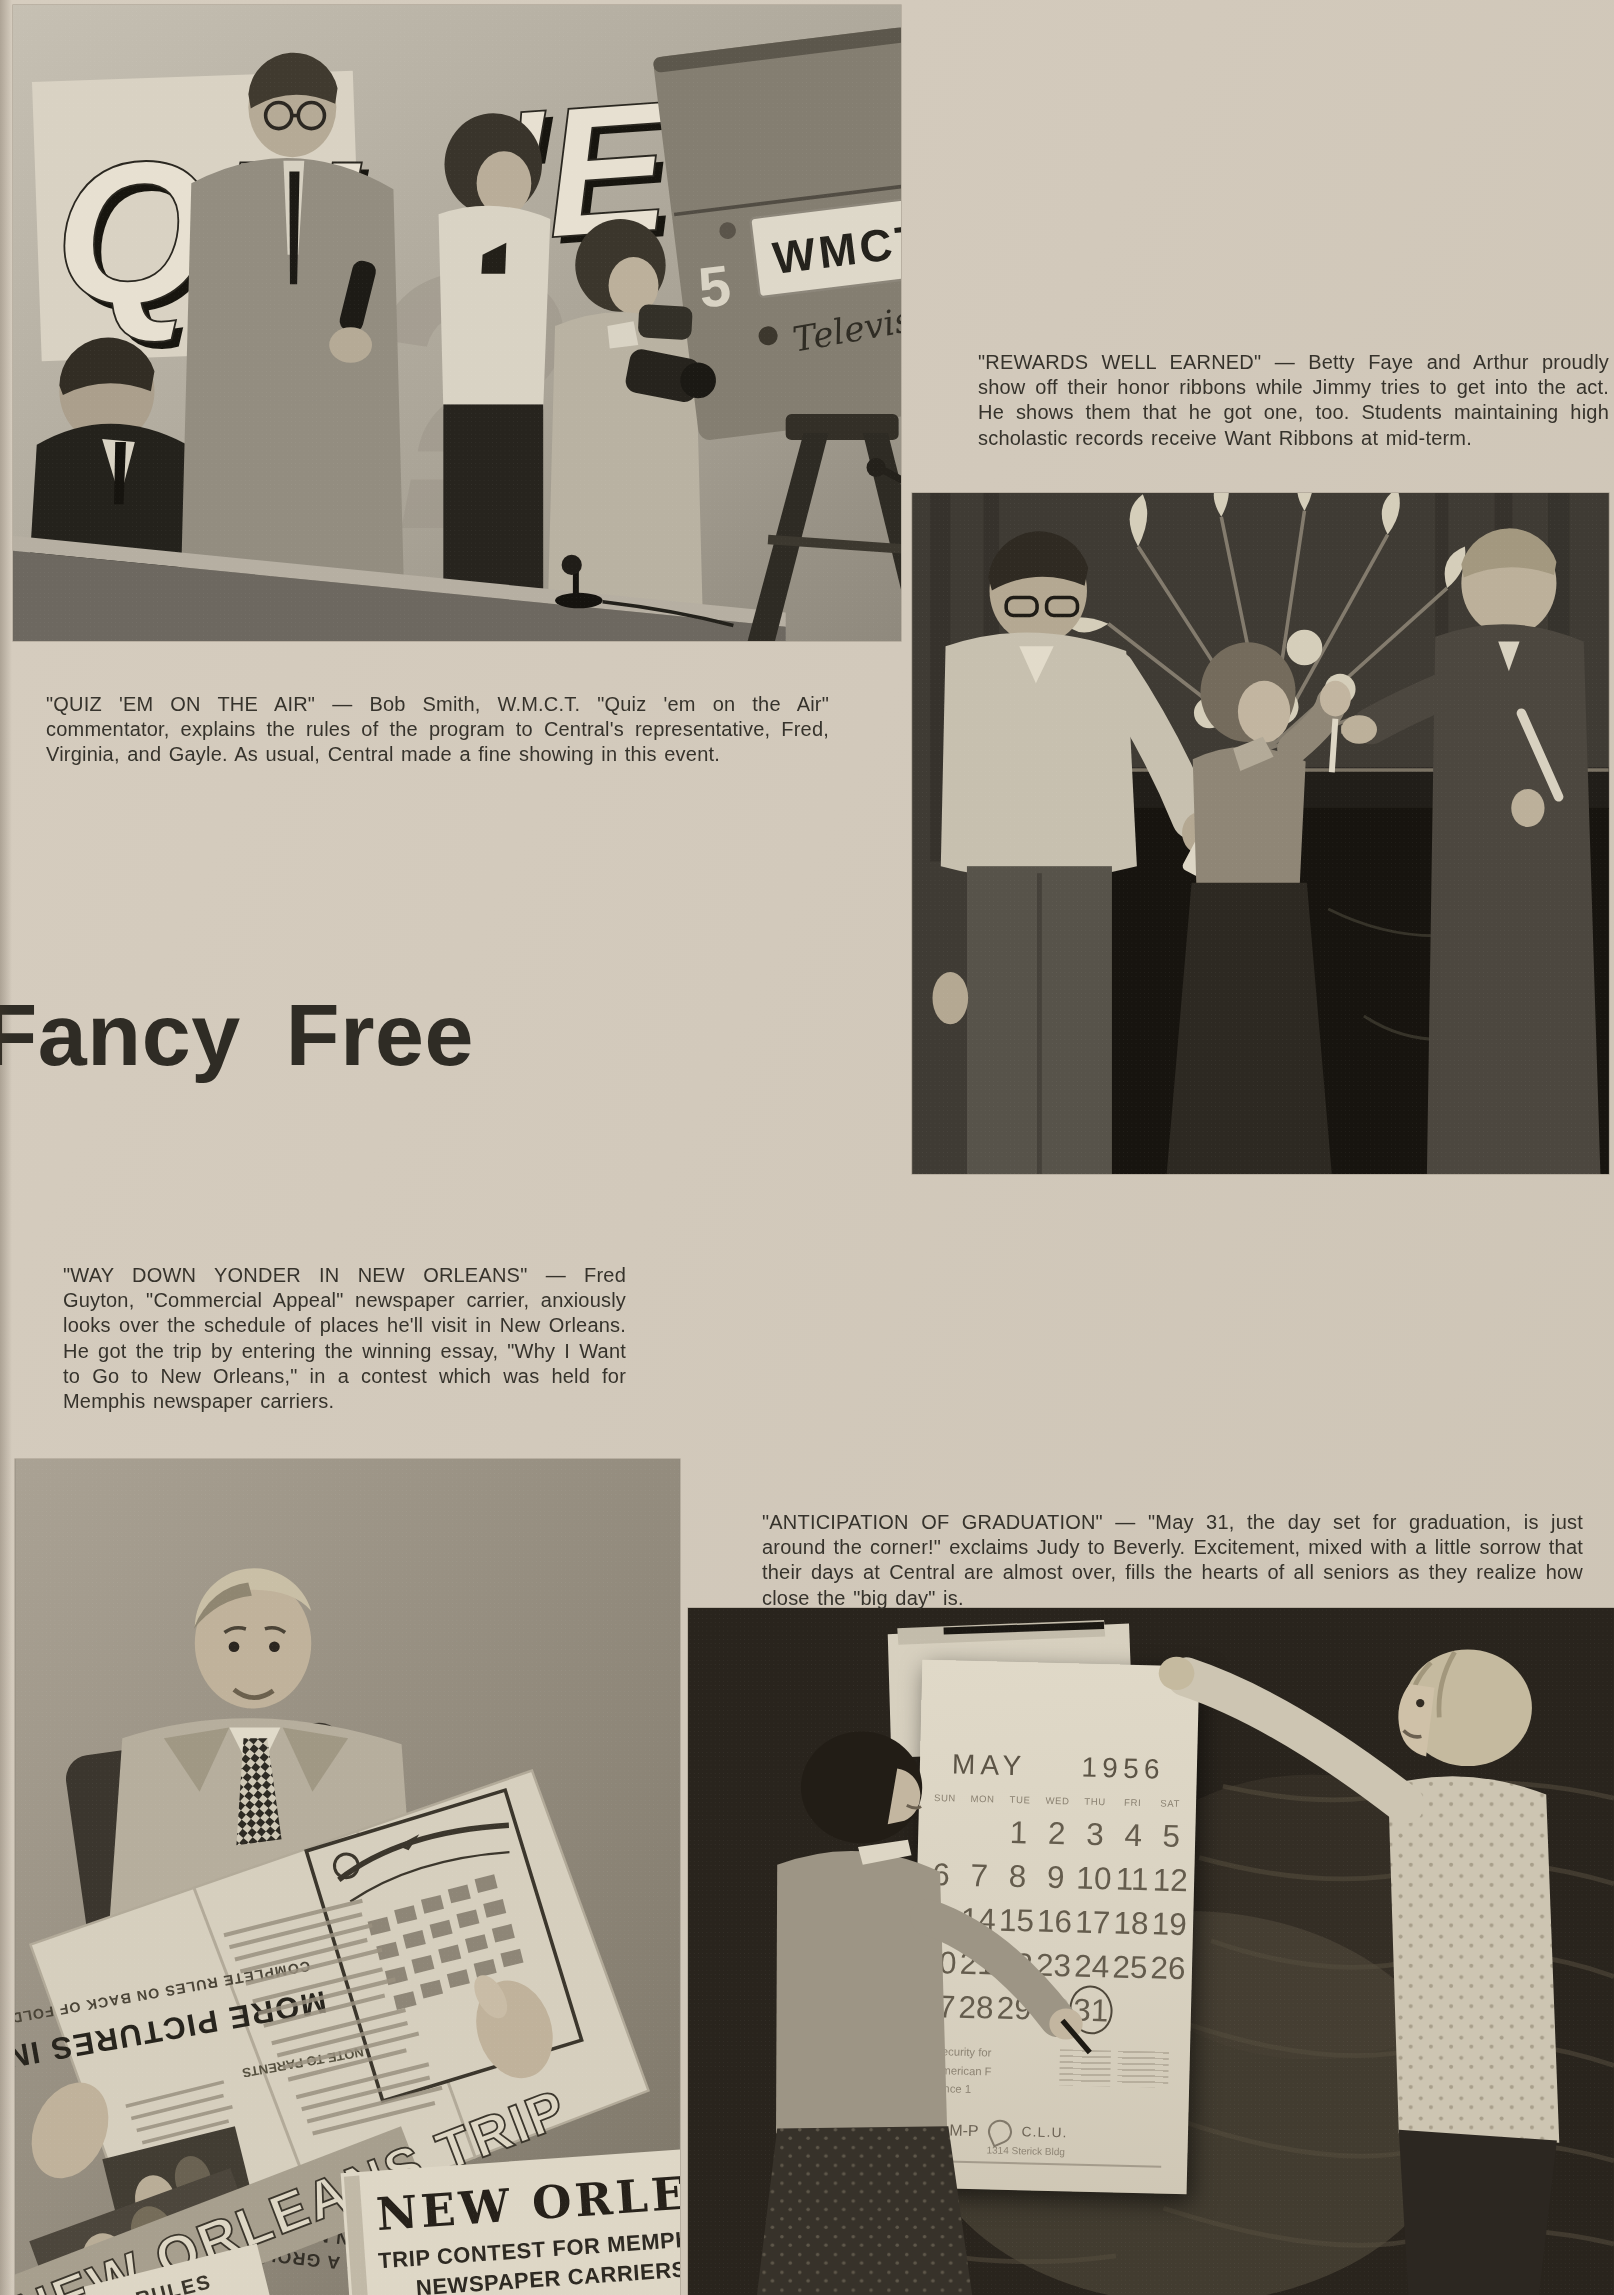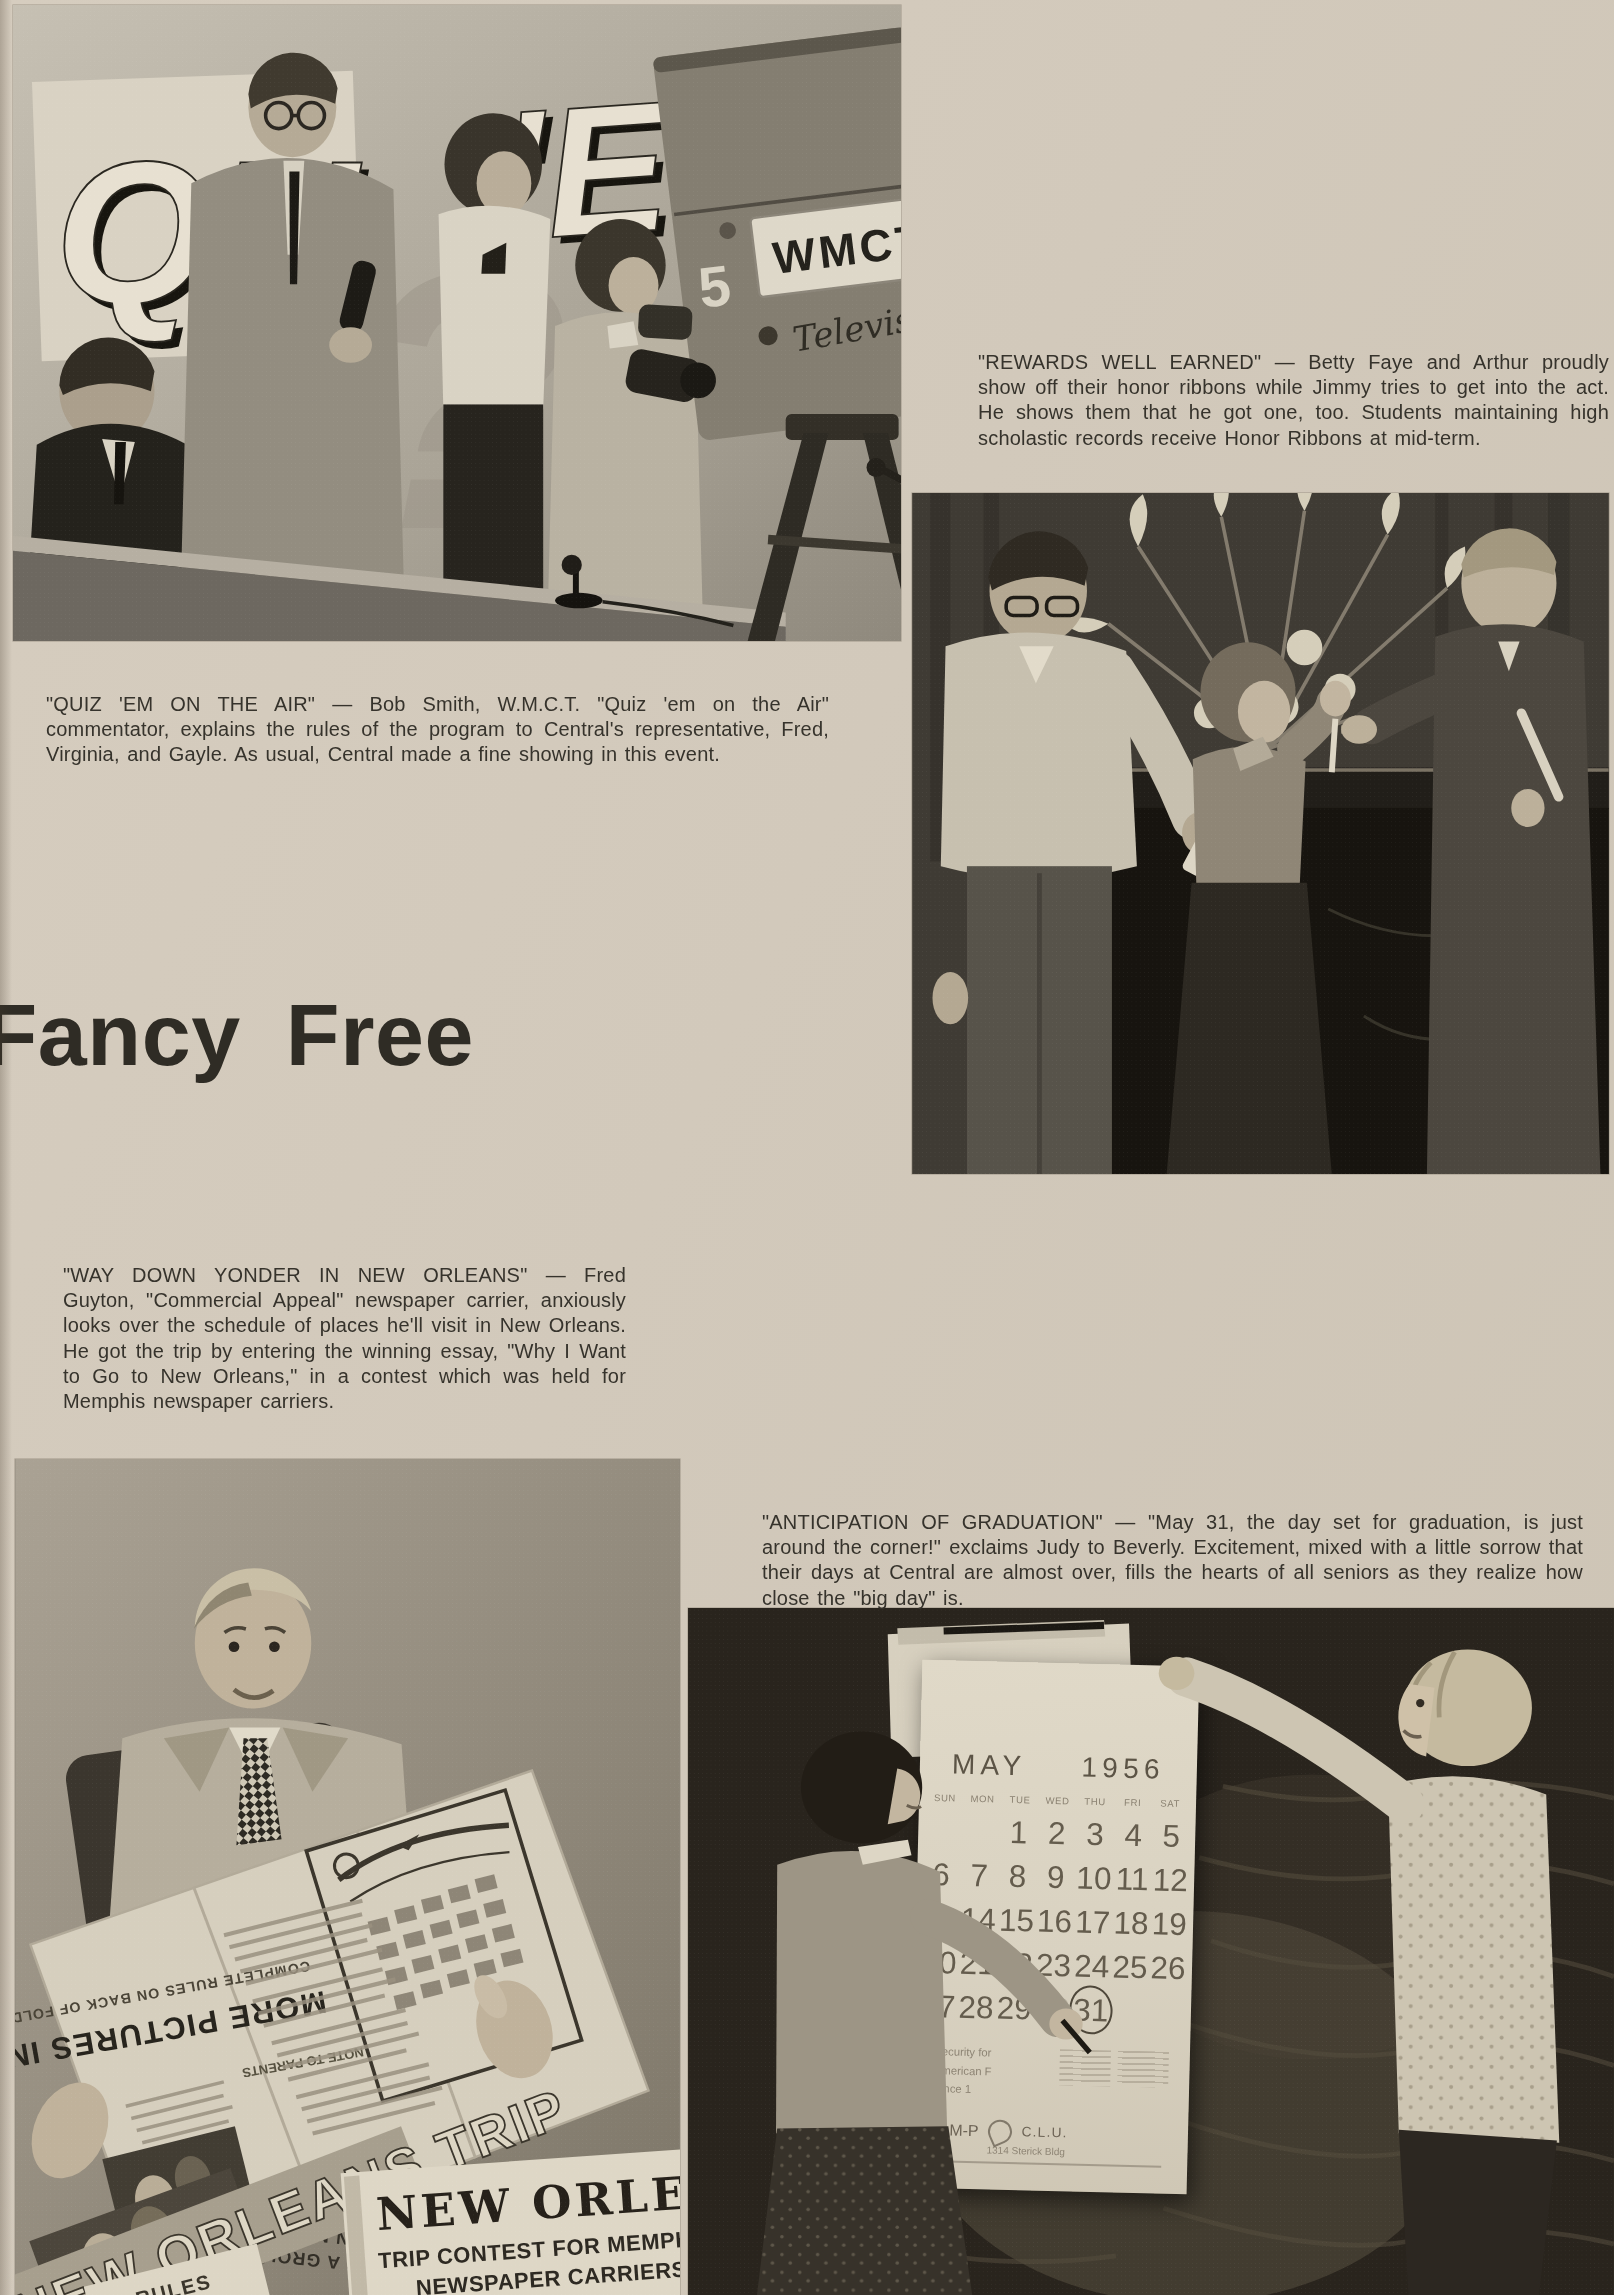--- a/index.html
+++ b/index.html
@@ -171,21 +171,21 @@
         <rect x="1300" y="688" width="190" height="44" rx="10" fill="#332f27"></rect>
         <polygon points="1330,720 1372,720 1282,1070 1236,1070" fill="#2e2b24"></polygon>
         <polygon points="1430,720 1472,720 1560,1070 1515,1070" fill="#2e2b24"></polygon>
         <rect x="1270" y="900" width="250" height="16" transform="rotate(4 1395 908)" fill="#3c382f"></rect>
         <circle cx="1452" cy="778" r="16" fill="#24211b"></circle>
         <rect x="1452" y="770" width="90" height="12" transform="rotate(28 1452 776)" fill="#24211b"></rect>
       </g>
     </svg>
   </figure>
 
-  <p class="caption" id="cap-rewards"><span class="cap-title">"REWARDS WELL EARNED" — </span><span>Betty Faye and Arthur proudly show off their honor ribbons while Jimmy tries to get into the act. He shows them that he got one, too. Students maintaining high scholastic records receive Honor Ribbons at mid-term.</span></p>
+  <p class="caption" id="cap-rewards"><span class="cap-title">"REWARDS WELL EARNED" — </span><span>Betty Faye and Arthur proudly show off their honor ribbons while Jimmy tries to get into the act. He shows them that he got one, too. Students maintaining high scholastic records receive Want Ribbons at mid-term.</span></p>
 
   <p class="caption" id="cap-quiz"><span class="cap-title">"QUIZ 'EM ON THE AIR" — </span><span>Bob Smith, W.M.C.T. "Quiz 'em on the Air" commentator, explains the rules of the program to Central's representative, Fred, Virginia, and Gayle. As usual, Central made a fine showing in this event.</span></p>
 
   <p class="caption" id="cap-yonder"><span class="cap-title">"WAY DOWN YONDER IN NEW ORLEANS" — </span><span>Fred Guyton, "Commercial Appeal" newspaper carrier, anxiously looks over the schedule of places he'll visit in New Orleans. He got the trip by entering the winning essay, "Why I Want to Go to New Orleans," in a contest which was held for Memphis newspaper carriers.</span></p>
 
   <p class="caption" id="cap-grad"><span class="cap-title">"ANTICIPATION OF GRADUATION" — </span><span>"May 31, the day set for graduation, is just around the corner!" exclaims Judy to Beverly. Excitement, mixed with a little sorrow that their days at Central are almost over, fills the hearts of all seniors as they realize how close the "big day" is.</span></p>
 
   <div id="heading">Fancy Free</div>
 
   <figure class="photo" id="photo-rewards" style="margin:0">

